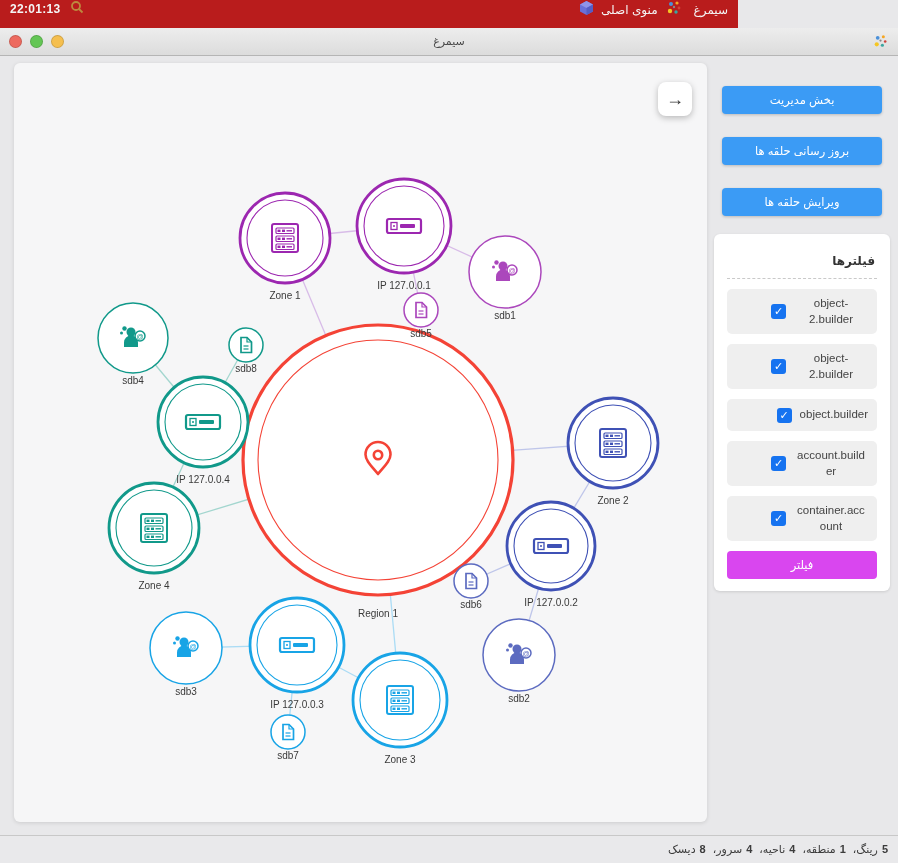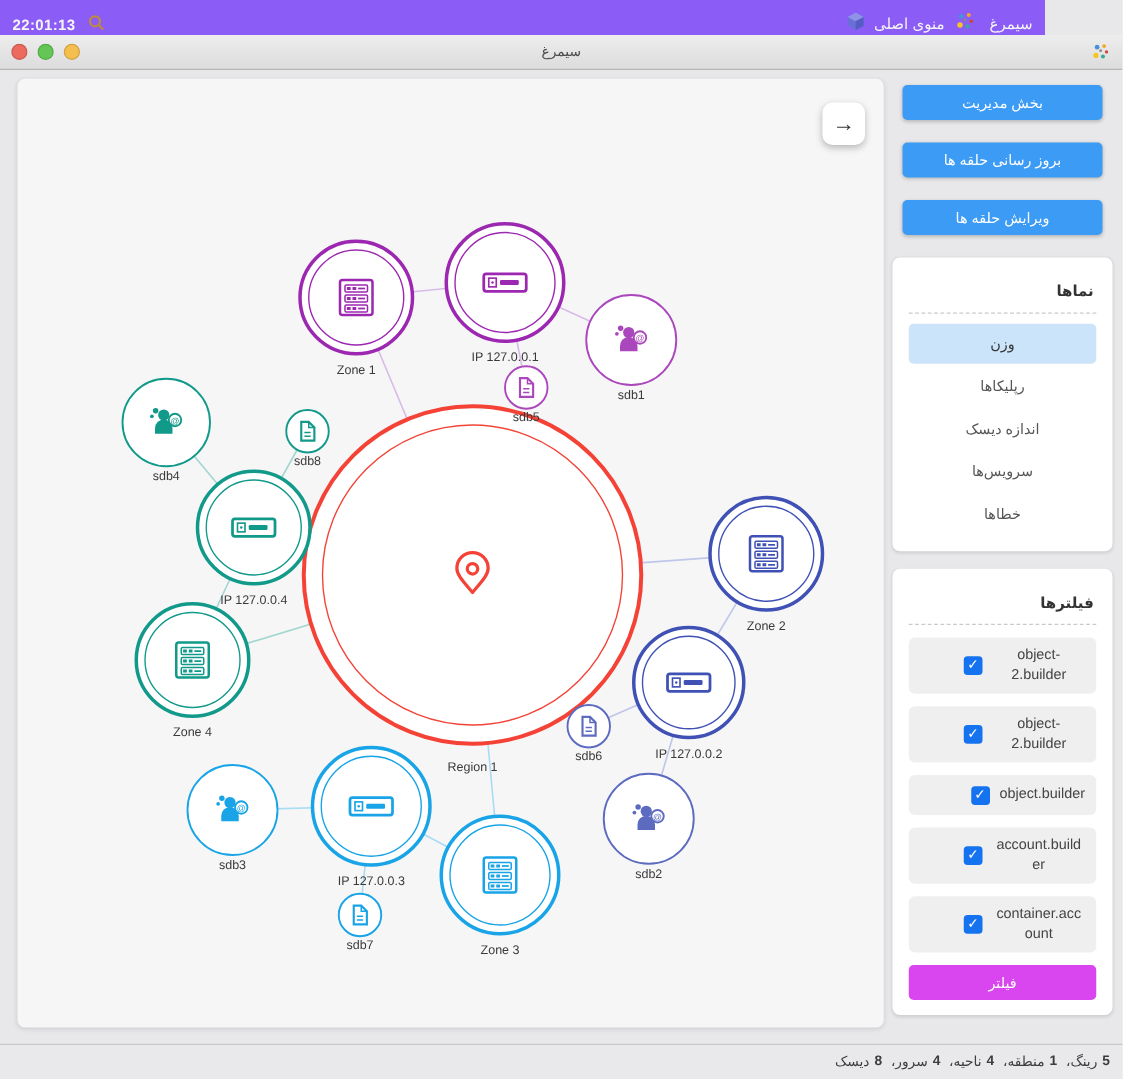--- a/index.html
+++ b/index.html
@@ -1,22 +1,22 @@
 <!DOCTYPE html>
 <html lang="fa"><head>
 <meta charset="utf-8">
 <style>
   * { margin:0; padding:0; box-sizing:border-box; }
   html,body { width:898px; height:863px; overflow:hidden;
     font-family:"Liberation Sans","DejaVu Sans",sans-serif; }
   body { background:#e8e8ea; position:relative; }
 
   
-  .topbar { position:absolute; top:0; left:0; width:836px; height:28px;
-    background:#8b5cf6; display:flex; align-items:flex-end; justify-content:space-between;
+  .topbar { position:absolute; top:0; left:0; width:738px; height:28px;
+    background:#b91c1c; display:flex; align-items:flex-start; justify-content:space-between;
     padding:0 10px; color:#f5f5f5; font-size:12px; }
   .topbar-left { display:flex; align-items:center; gap:10px; }
   .topbar-right { display:flex; align-items:center; gap:8px; }
   .topbar .time { font-weight:bold; letter-spacing:.3px; }
   .tb-item { display:flex; align-items:center; gap:5px; }
 
   
   .titlebar { position:absolute; top:28px; left:0; width:898px; height:28px;
     background:linear-gradient(#ededed,#dcdcdc); border-bottom:1px solid #b5b5b5;
     display:flex; align-items:center; }
@@ -33,21 +33,21 @@
     background:#f6f6f7; border-radius:6px; box-shadow:0 1px 4px rgba(0,0,0,.12); }
   .canvas-card svg.graph { position:absolute; inset:0; }
 
   .expand-btn { position:absolute; top:19px; right:15px; width:34px; height:34px;
     background:#fff; border:none; border-radius:8px; box-shadow:0 2px 6px rgba(0,0,0,.25);
     font-size:18px; font-weight:bold; color:#333; cursor:pointer;
     display:flex; align-items:center; justify-content:center; }
 
   
   .sidebar { position:absolute; right:8px; top:7px; width:176px; }
-  .side-btn { display:block; width:160px; margin:5px auto 18px auto; height:28px;
+  .side-btn { display:block; width:160px; margin:23px auto 18px auto; height:28px;
     background:#3b9bf5; color:#fff; border:none; border-radius:4px;
     font-size:11.5px; font-family:inherit; box-shadow:0 1px 3px rgba(0,0,0,.2); cursor:pointer; }
   .card { background:#fff; border-radius:6px; box-shadow:0 1px 3px rgba(0,0,0,.12);
     padding:12px 13px; margin-bottom:14px; }
   .card-header { text-align:right; direction:rtl; font-size:12px; font-weight:bold;
     color:#333; padding:8px 2px 10px 2px; border-bottom:1px dashed #c9c9c9; }
   .views-list { padding-top:8px; }
   .view-item { direction:rtl; text-align:center; font-size:11.5px; color:#555;
     padding:9px 6px; border-radius:4px; margin-bottom:2px; cursor:pointer; }
   .view-item.selected { background:#cbe4f9; color:#333; }
@@ -372,30 +372,20 @@
         </g>
       </svg>
     <button class="expand-btn">→</button>
   </div>
 
   <div class="sidebar">
     <button class="side-btn">بخش مدیریت</button>
     <button class="side-btn">بروز رسانی حلقه ها</button>
     <button class="side-btn">ویرایش حلقه ها</button>
 
-    <div class="card">
-      <div class="card-header">نماها</div>
-      <div class="views-list">
-        <div class="view-item selected">وزن</div>
-        <div class="view-item">رپلیکاها</div>
-        <div class="view-item">اندازه دیسک</div>
-        <div class="view-item">سرویس‌ها</div>
-        <div class="view-item">خطاها</div>
-      </div>
-    </div>
 
     <div class="card">
       <div class="card-header">فیلترها</div>
       <div class="filters-list">
         <div class="filter-row">
           <span class="filter-label">object-2.builder</span>
           <span class="checkbox">✓</span>
         </div>
         <div class="filter-row">
           <span class="filter-label">object-2.builder</span>

